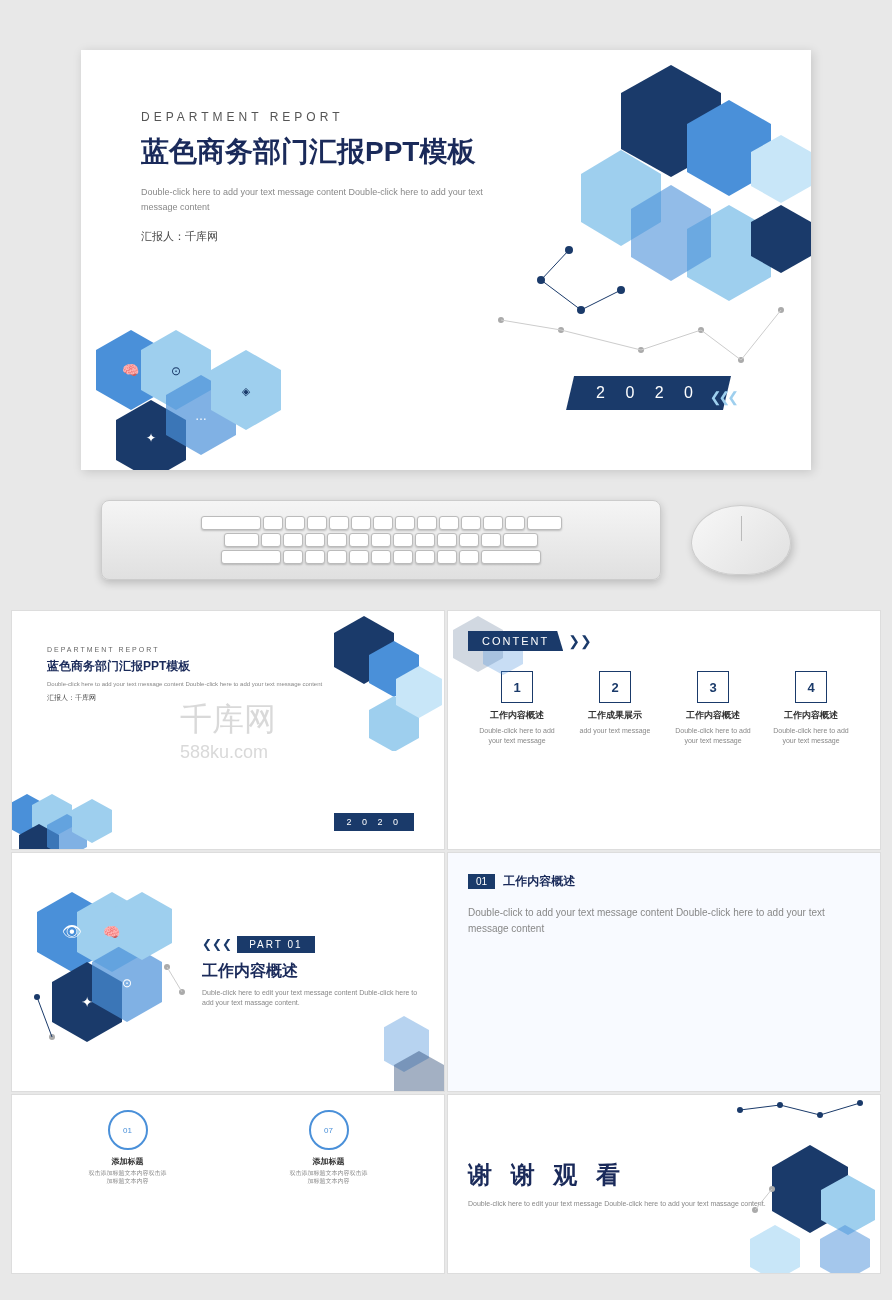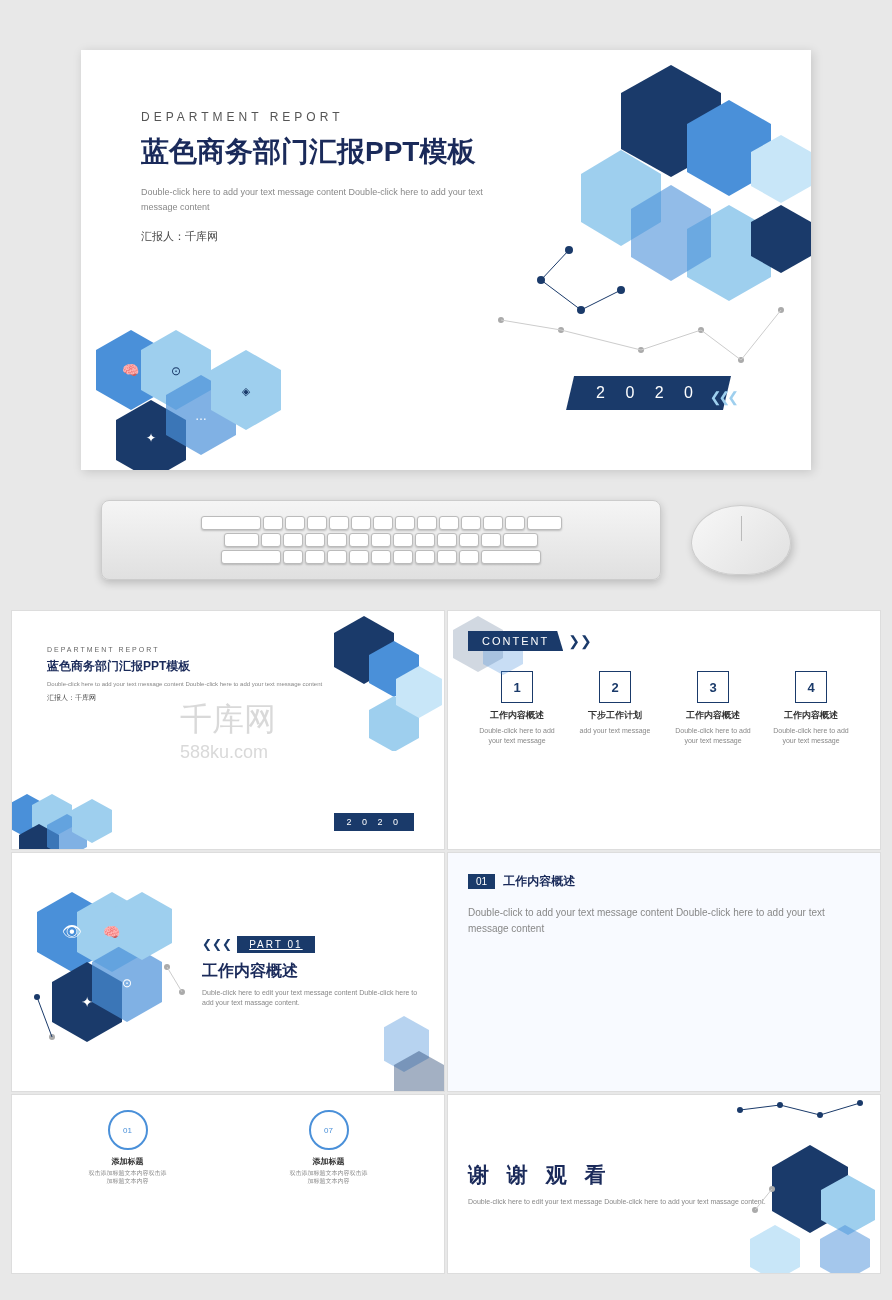--- a/index.html
+++ b/index.html
@@ -264,21 +264,20 @@
       font-size: 12px;
       margin-right: 5px;
     }
 
     .part-badge {
       background: #1a3a6a;
       color: white;
       padding: 3px 12px;
       font-size: 10px;
       letter-spacing: 2px;
-      text-decoration: underline;
     }
 
     .part-title-cn {
       font-size: 16px;
       font-weight: bold;
       color: #1a2a5a;
       margin-bottom: 6px;
     }
 
     .part-desc {
@@ -373,21 +372,21 @@
     
     .slide-thanks {
       background: #f0f6ff;
       padding: 20px;
       display: flex;
       align-items: center;
       justify-content: space-between;
     }
 
     .thanks-text {
-      font-size: 21px;
+      font-size: 24px;
       letter-spacing: 6px;
       color: #1a2a5a;
       font-weight: bold;
     }
 
     .thanks-desc {
       font-size: 7px;
       color: #888;
       margin-top: 8px;
       line-height: 1.5;
@@ -576,21 +575,21 @@
       <span class="content-chevrons">❯❯</span>
     </div>
     <div class="content-items-row">
       <div class="content-item">
         <div class="content-num-box">1</div>
         <div class="content-item-title">工作内容概述</div>
         <div class="content-item-desc">Double-click here to add your text message</div>
       </div>
       <div class="content-item">
         <div class="content-num-box">2</div>
-        <div class="content-item-title">下步工作计划</div>
+        <div class="content-item-title">工作成果展示</div>
         <div class="content-item-desc">add your text message</div>
       </div>
       <div class="content-item">
         <div class="content-num-box">3</div>
         <div class="content-item-title">工作内容概述</div>
         <div class="content-item-desc">Double-click here to add your text message</div>
       </div>
       <div class="content-item">
         <div class="content-num-box">4</div>
         <div class="content-item-title">工作内容概述</div>

